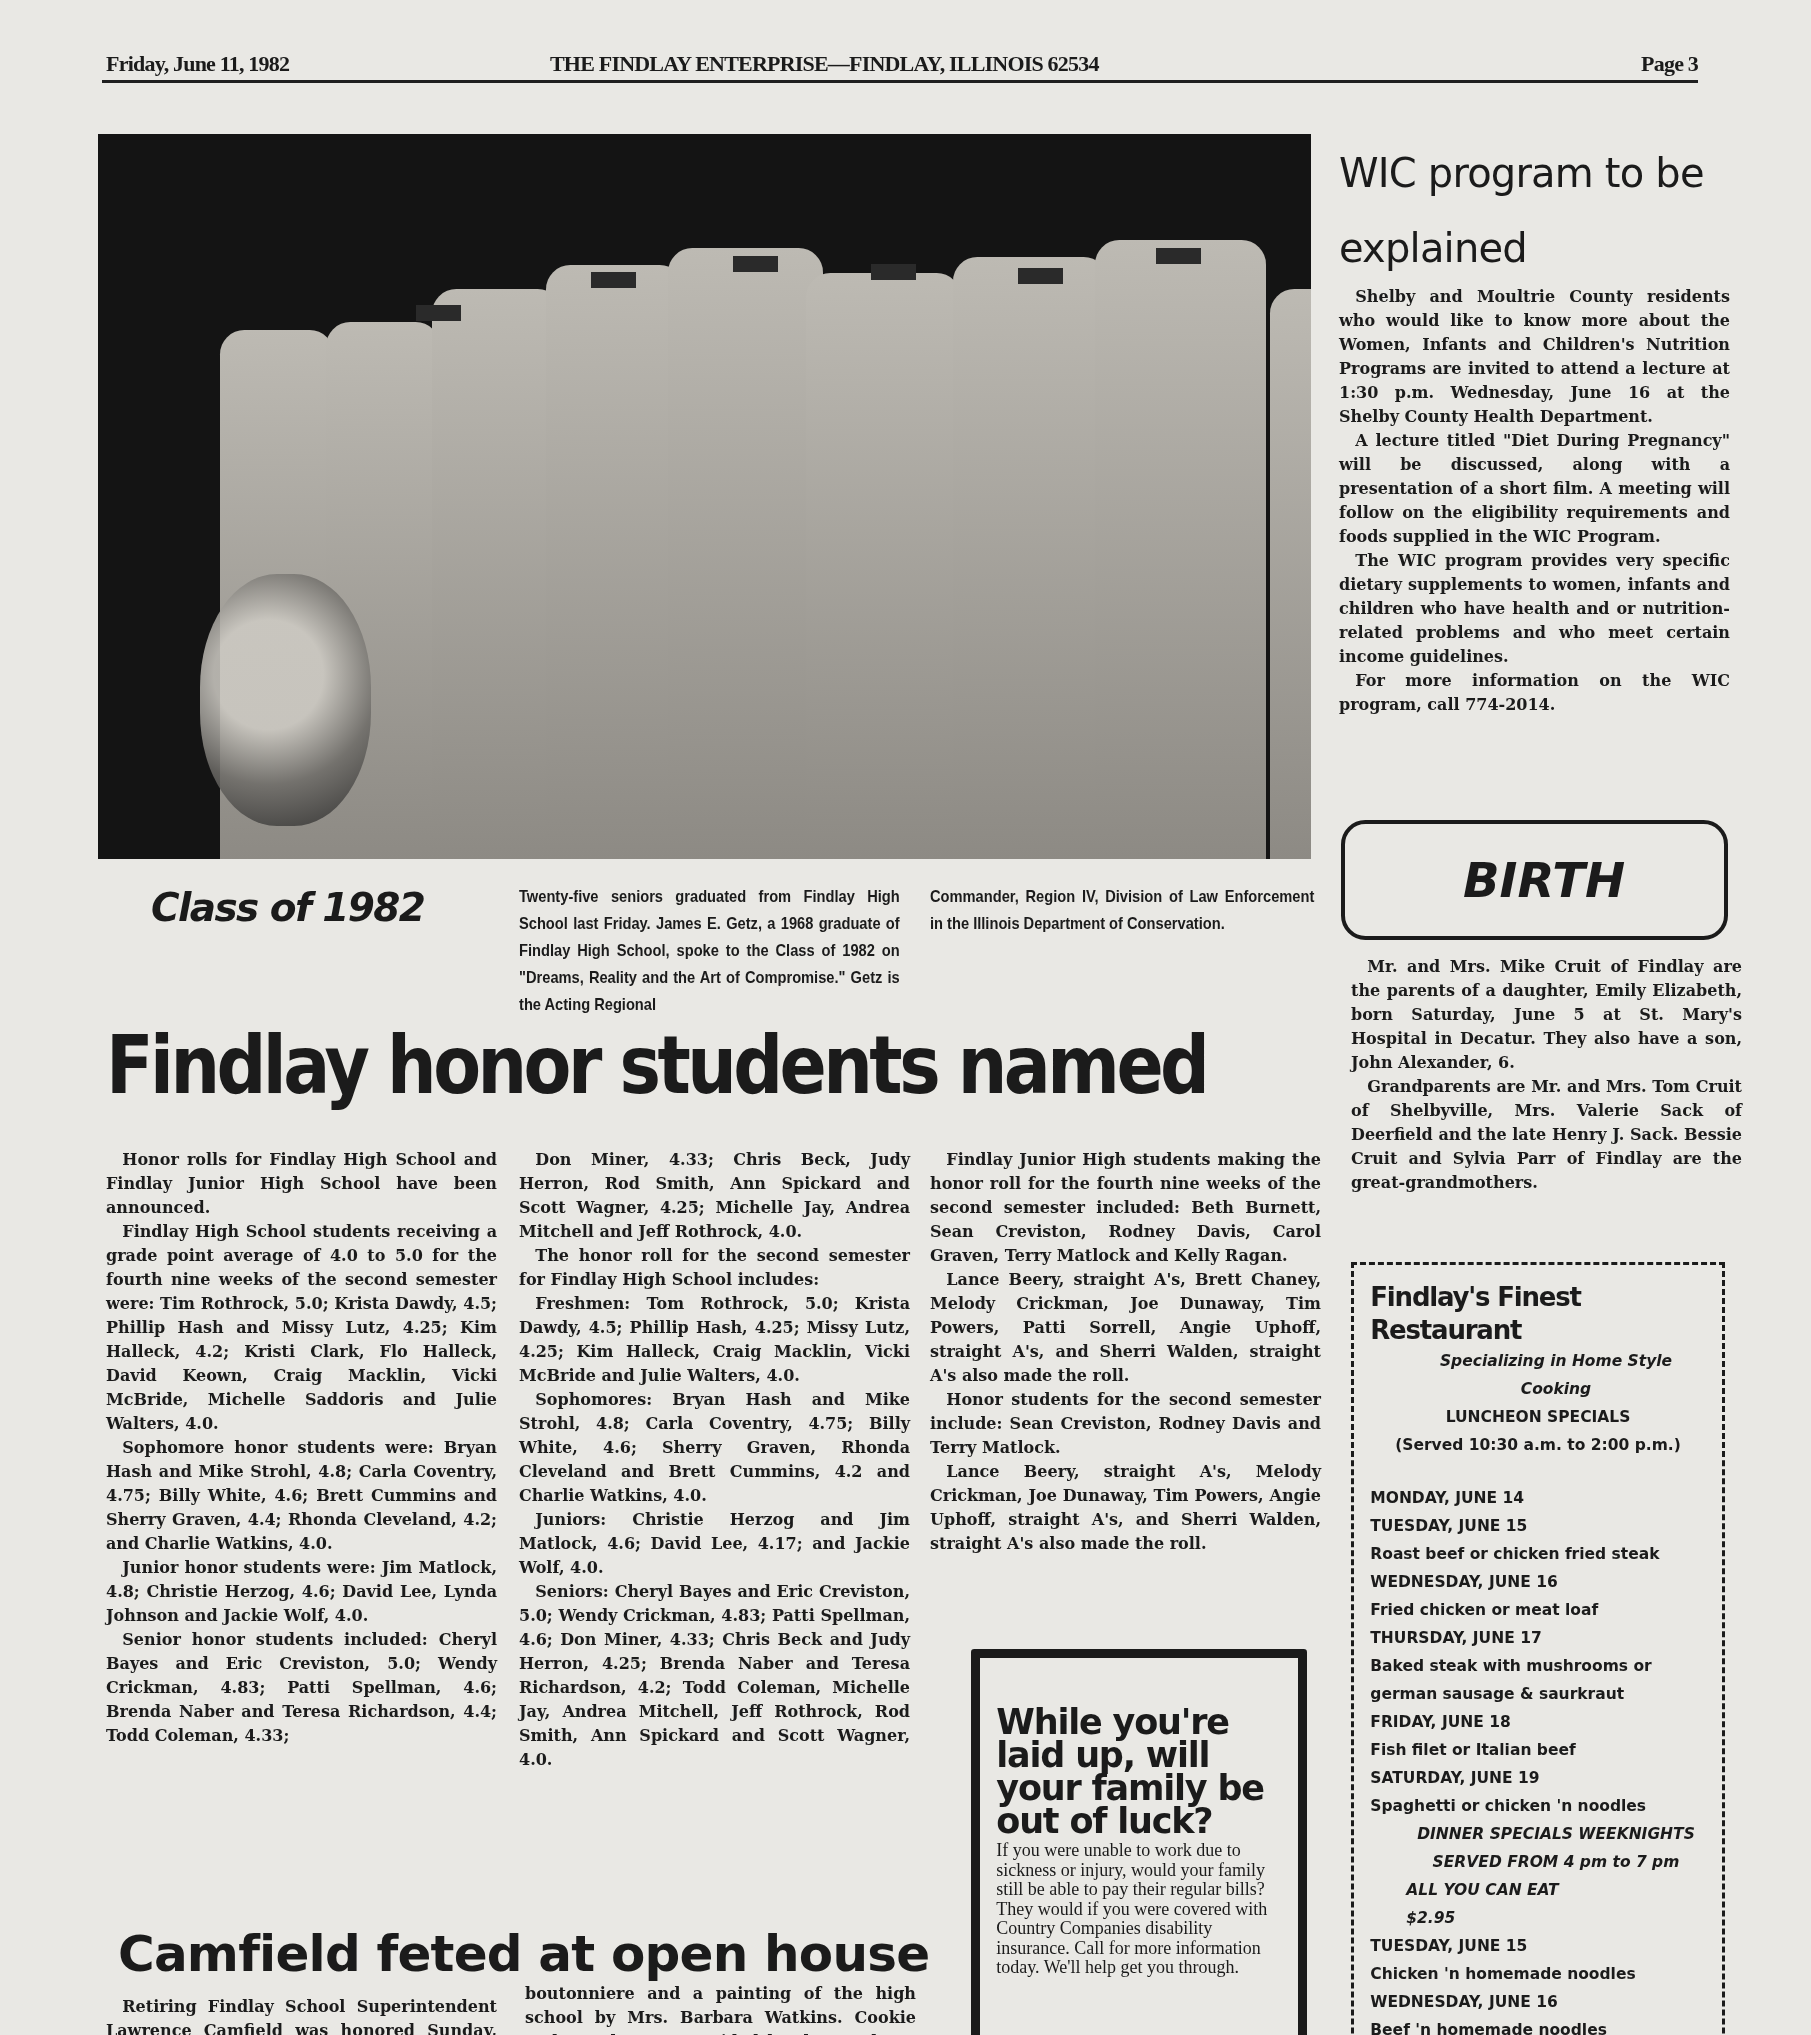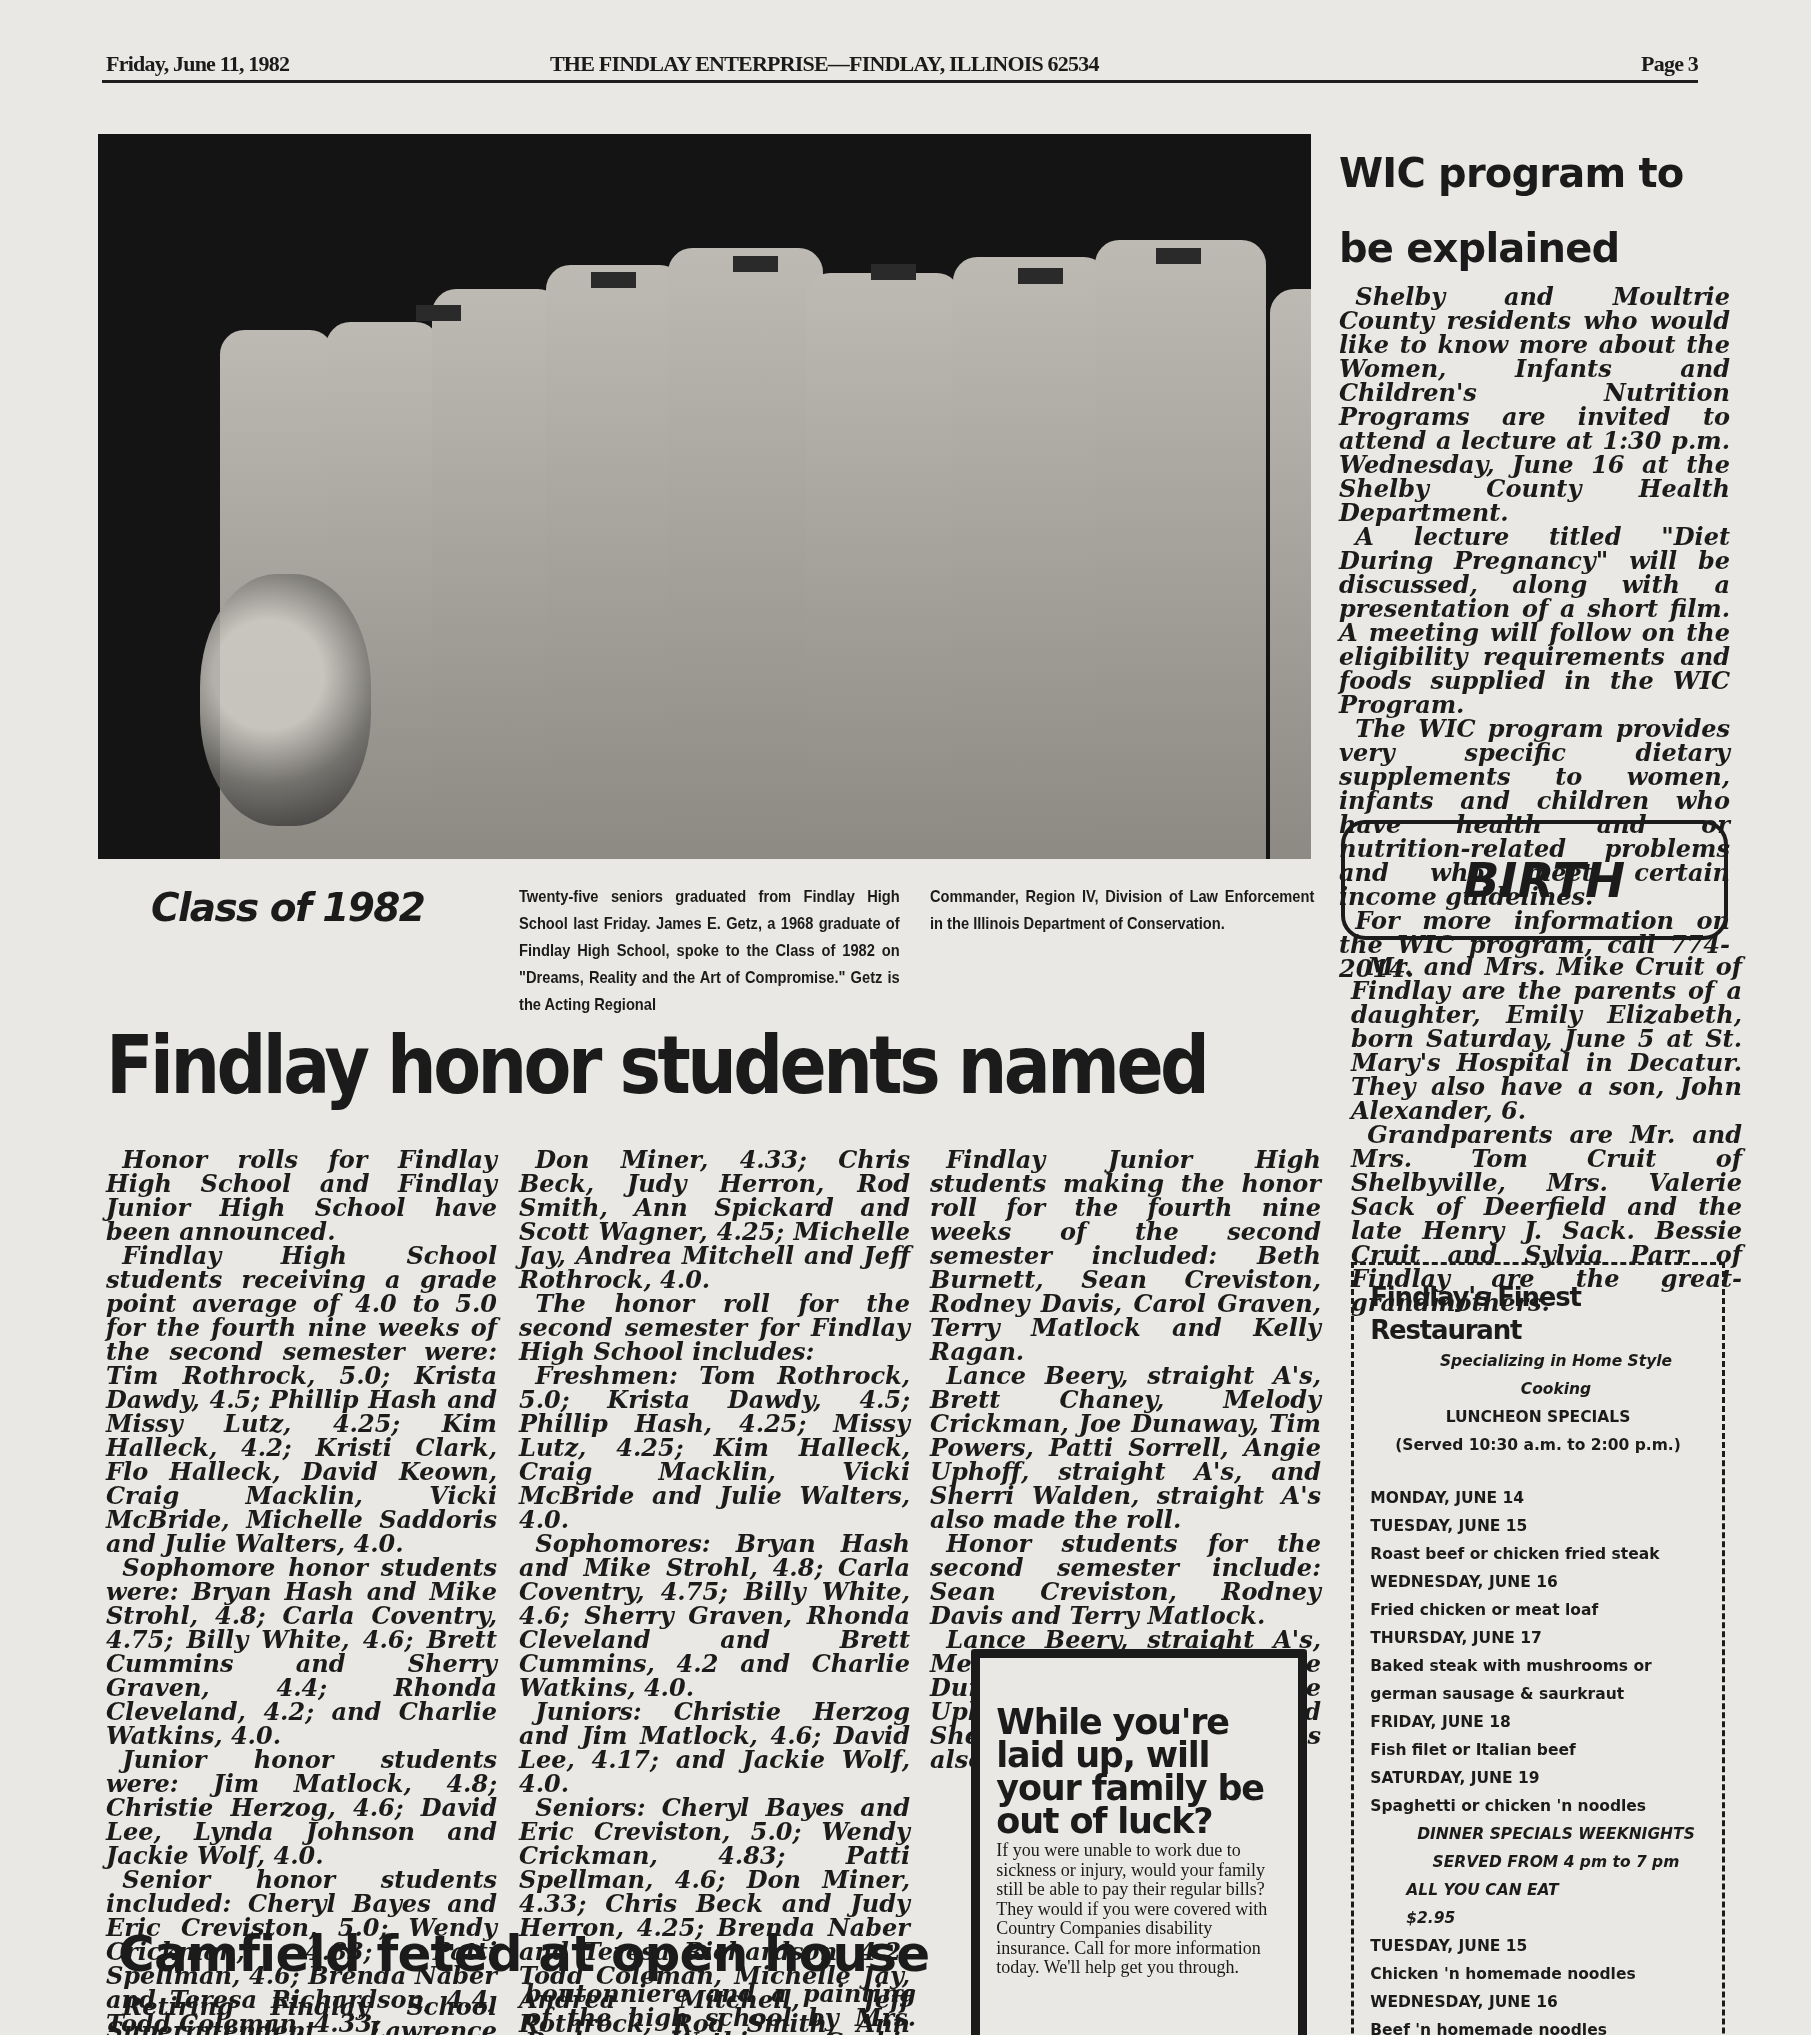--- a/index.html
+++ b/index.html
@@ -13,22 +13,22 @@
   .masthead span { position:absolute; top:8.1px; font-family:"Liberation Serif", serif; font-weight:bold; font-size:22px; letter-spacing:-0.8px; }
   .mh-date { left:4.1px; }
   .mh-title { left:448px; }
   .mh-page { right:0; }
 
   .photo { left:98px; top:134px; width:1213px; height:725px; background:#141414; overflow:hidden; }
   .grad { position:absolute; bottom:0; background:linear-gradient(180deg,#bdbab3,#8d8a84); border-radius:24.4px 24.4px 0 0; }
   .cap { position:absolute; width:45px; height:16.3px; background:#2a2a2a; }
   .flowers { position:absolute; left:102px; bottom:33px; width:171px; height:252px; background:radial-gradient(circle at 40% 40%,#cfccc5 0 30%,#6e6c68 60%,#222 100%); border-radius:45%; opacity:0.85; }
 
-  .wic-head { left:1339px; top:136px; width:407px; font-family:"DejaVu Sans", sans-serif; font-weight:bold; font-size:40px; line-height:75px; letter-spacing:-0.8px; }
-  .body-serif { font-family:"DejaVu Serif", serif; font-weight:bold; font-size:24px; line-height:24px; text-align:justify;font-style:italic; }
+  .wic-head { left:1339px; top:136px; width:407px; font-family:"DejaVu Sans", sans-serif; font-weight:normal; font-size:40px; line-height:75px; letter-spacing:-0.8px; }
+  .body-serif { font-family:"DejaVu Serif", serif; font-weight:bold; font-size:16px; line-height:24px; text-align:justify; }
   .wic-body { left:1339px; top:285px; width:391px; }
   .wic-body p, .col p { margin:0; text-indent:16.3px; }
 
   .cap-title { left:110px; top:885px; font-family:"DejaVu Sans", sans-serif; font-weight:bold; font-style:italic; font-size:39px; letter-spacing:-1.6px;margin-left:41px; }
   .cap-text { font-family:"Liberation Sans", sans-serif; font-weight:bold; font-size:16.3px; line-height:27px; text-align:justify; transform:scaleX(0.9); transform-origin:left; }
   .cap-t1 { left:519px; top:883px; width:423px; }
   .cap-t2 { left:930px; top:883px; width:427px; }
 
   .birth-box { left:1341px; top:820px; width:379px; height:112px; border:4.1px solid #1b1b1b; border-radius:24.4px; }
   .birth-box span { position:absolute; left:118px; top:20.4px; font-family:"DejaVu Sans", sans-serif; font-weight:bold; font-style:italic; font-size:48px;margin-top:8px; }

